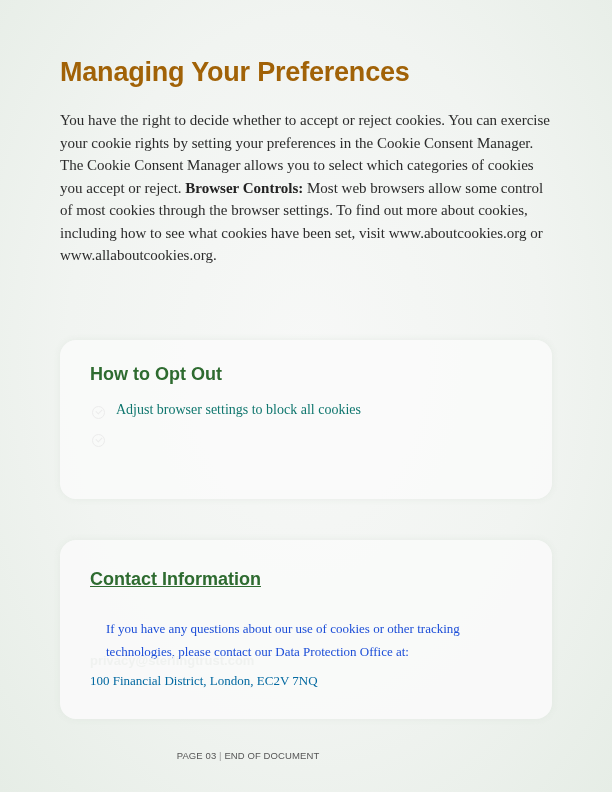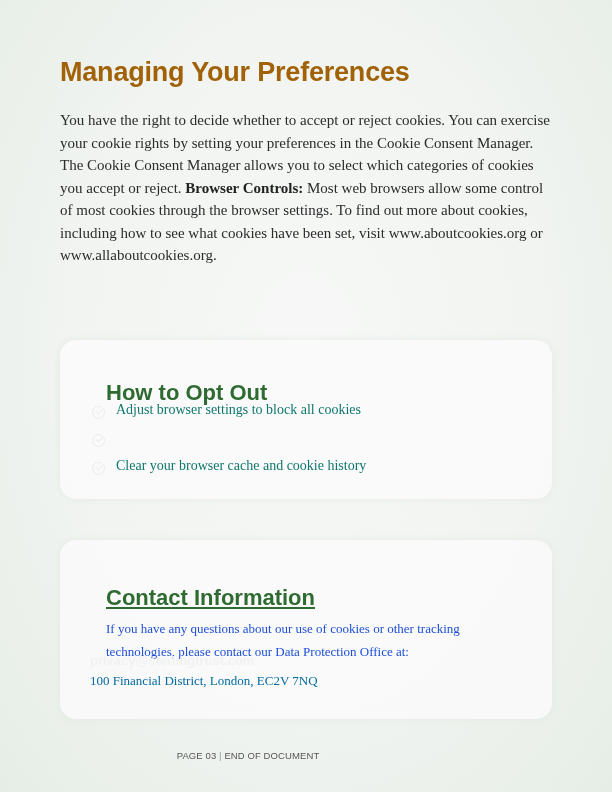--- a/index.html
+++ b/index.html
@@ -52,24 +52,24 @@
       top: 340px;
       height: 159px;
     }
     .card-contact {
       top: 540px;
       height: 179px;
     }
     .card h2 {
       position: absolute;
       left: 30px;
-      margin: 16px;
+      margin: 0;
       font-family: "Liberation Sans", sans-serif;
       font-weight: 700;
-      font-size: 22px;
+      font-size: 18px;
       color: #2e6b30;
     }
     .card-optout h2 { top: 24px; }
     .card-contact h2 { top: 29px; text-decoration: underline; }
     .optout-list {
       position: absolute;
       left: 30px;
       top: 56px;
       margin: 0;
       padding: 0;
@@ -160,24 +160,20 @@
 <section class="card card-optout">
   <h2>How to Opt Out</h2>
   <ul class="optout-list">
     <li>
       <span class="check-icon"></span>
       <span>Adjust browser settings to block all cookies</span>
     </li>
     <li>
       <span class="check-icon"></span>
     </li>
-    <li>
-      <span class="check-icon"></span>
-      <span>Clear your browser cache and cookie history</span>
-    </li>
   </ul>
 </section>
 
 <section class="card card-contact">
   <h2>Contact Information</h2>
   <p class="contact-text">If you have any questions about our use of cookies or other tracking technologies, please contact our Data Protection Office at:</p>
   <a class="contact-email">privacy@sterlingtrust.com</a>
   <div class="contact-address">100 Financial District, London, EC2V 7NQ</div>
 </section>
 

